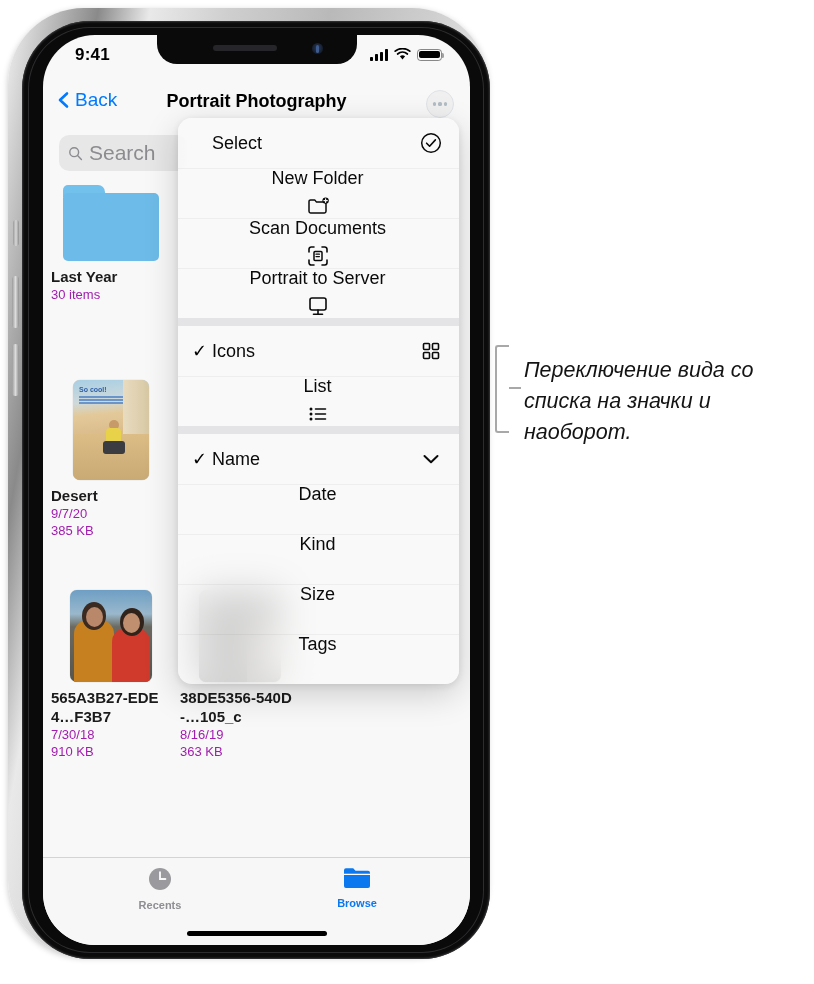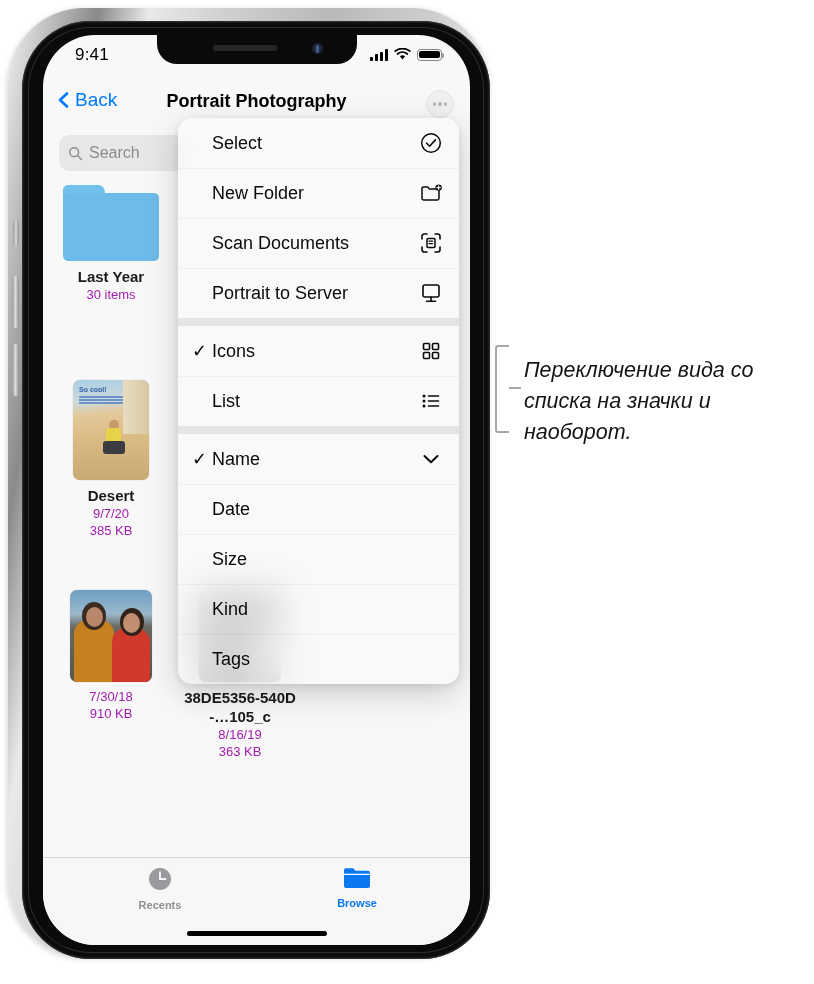--- a/index.html
+++ b/index.html
@@ -90,21 +90,21 @@
     width:3px; height:8px; border-radius:2px; background:#3d5b8e;
   }
 
   
   .statusbar {
     position: absolute; left: 0; top: 0; width: 100%; height: 44px;
     z-index: 50;
   }
   .sb-time {
     position: absolute; left: 32px; top: 10px;
-    font-size: 17px; font-weight: normal; color: #000; letter-spacing: .2px;
+    font-size: 17px; font-weight: bold; color: #000; letter-spacing: .2px;
   }
   .sb-right {
     position: absolute; right: 28px; top: 13px;
     display: flex; align-items: center; gap: 6px;
   }
   .sig { display: flex; align-items: flex-end; gap: 2px; height: 12px; }
   .sig i { display:block; width: 3px; background:#000; border-radius:.8px; }
   .sig i:nth-child(1){height:4px}
   .sig i:nth-child(2){height:6.5px}
   .sig i:nth-child(3){height:9px}
@@ -149,28 +149,28 @@
 
   
   .searchbar {
     position: absolute; left: 16px; top: 100px;
     width: 128px; height: 36px; border-radius: 10px;
     background: #e7e7e8;
     display: flex; align-items: center; padding-left: 9px; gap: 6px;
     z-index: 10;
   }
   .searchbar .sicon { width: 15px; height: 15px; flex: none; }
-  .searchbar .stext { color: #8c8c90; font-size: 16px; }
+  .searchbar .stext { color: #8c8c90; font-size: 21px; }
 
   
   .filegrid {
     position: absolute; left: 0; top: 150px; width: 100%;
     z-index: 5;
   }
-  .file-item { position: absolute; width: 120px; text-align: center; }
+  .file-item { position: absolute; width: 120px; }
   .folder-ico {
     width: 96px; height: 76px; margin: 0 auto 6px;
     position: relative;
   }
   .folder-ico .tab {
     position: absolute; left: 0; top: 0; width: 42px; height: 12px;
     border-radius: 5px 7px 0 0; background: #72c1ec;
   }
   .folder-ico .body {
     position: absolute; left: 0; top: 8px; width: 96px; height: 68px;
@@ -274,21 +274,21 @@
     overflow: hidden;
     box-shadow: 0 10px 34px rgba(0,0,0,.18), 0 2px 8px rgba(0,0,0,.10);
     z-index: 40;
   }
   .ctx-row {
     position: relative; height: 50px;
     display: flex; align-items: center;
     padding: 0 16px 0 14px;
     cursor: pointer;
   }
-  .ctx-row + .ctx-row { box-shadow: inset 0 .6px 0 rgba(0,0,0,.09); }
+  .ctx-row + .ctx-row { box-shadow: inset 0 .6px 0 rgba(0,0,0,.09); flex-direction: column; }
   .ctx-sep { height: 8px; background: rgba(120,120,128,.16); }
   .ctx-sep + .ctx-row { box-shadow: none; }
   .ctx-check {
     width: 20px; flex: none; font-size: 18px; color: #000; line-height: 1;
   }
   .ctx-label { font-size: 18px; color: #0a0a0a; flex: 1; }
   .ctx-icon { width: 24px; height: 24px; flex: none; display:block; }
 
   
   .tabbar {
@@ -427,20 +427,21 @@
           <div class="thumb sq">
             <div class="art-couple">
               <div class="p1"></div>
                 <div class="p1h"></div>
                 <div class="p1f"></div>
               <div class="p2"></div>
                 <div class="p2h"></div>
                 <div class="p2f"></div>
             </div>
           </div>
+          <div class="f-name">565A3B27-EDE4…F3B7</div>
           <div class="f-meta">7/30/18</div>
           <div class="f-meta">910 KB</div>
         </div>
 
         <div class="file-item" style="left:137px; top:405px;">
           <div class="thumb sq">
             <div class="art-dark">
               <div class="mass"></div>
             </div>
           </div>
@@ -524,25 +525,25 @@
             <path d="M5.5 9 L12 15.2 L18.5 9" stroke="#0a0a0a" stroke-width="2" fill="none" stroke-linecap="round" stroke-linejoin="round"></path>
           </svg>
         </div>
 
         <div class="ctx-row">
           <span class="ctx-check"></span>
           <span class="ctx-label">Date</span>
         </div>
         <div class="ctx-row">
           <span class="ctx-check"></span>
+          <span class="ctx-label">Kind</span>
+        </div>
+        <div class="ctx-row">
+          <span class="ctx-check"></span>
           <span class="ctx-label">Size</span>
-        </div>
-        <div class="ctx-row">
-          <span class="ctx-check"></span>
-          <span class="ctx-label">Kind</span>
         </div>
         <div class="ctx-row">
           <span class="ctx-check"></span>
           <span class="ctx-label">Tags</span>
         </div>
       </div>
 
       <div class="tabbar">
         <div class="tab tab-recents">
           <svg width="26" height="26" viewBox="0 0 26 26">

